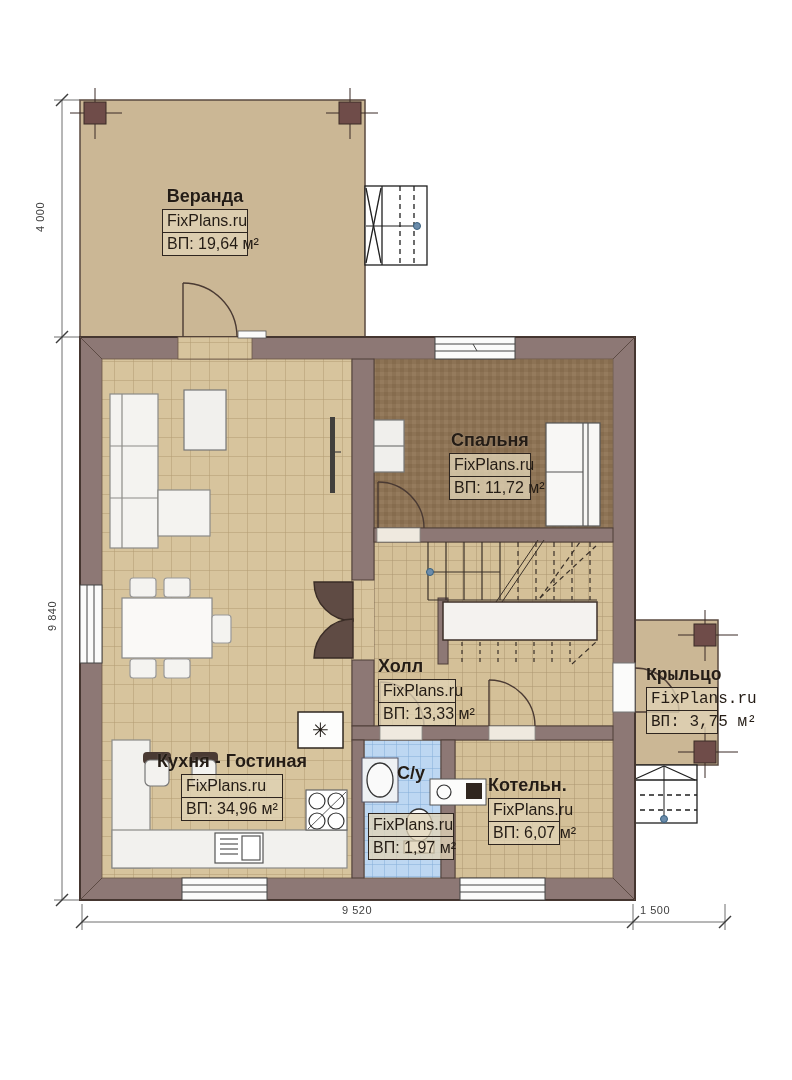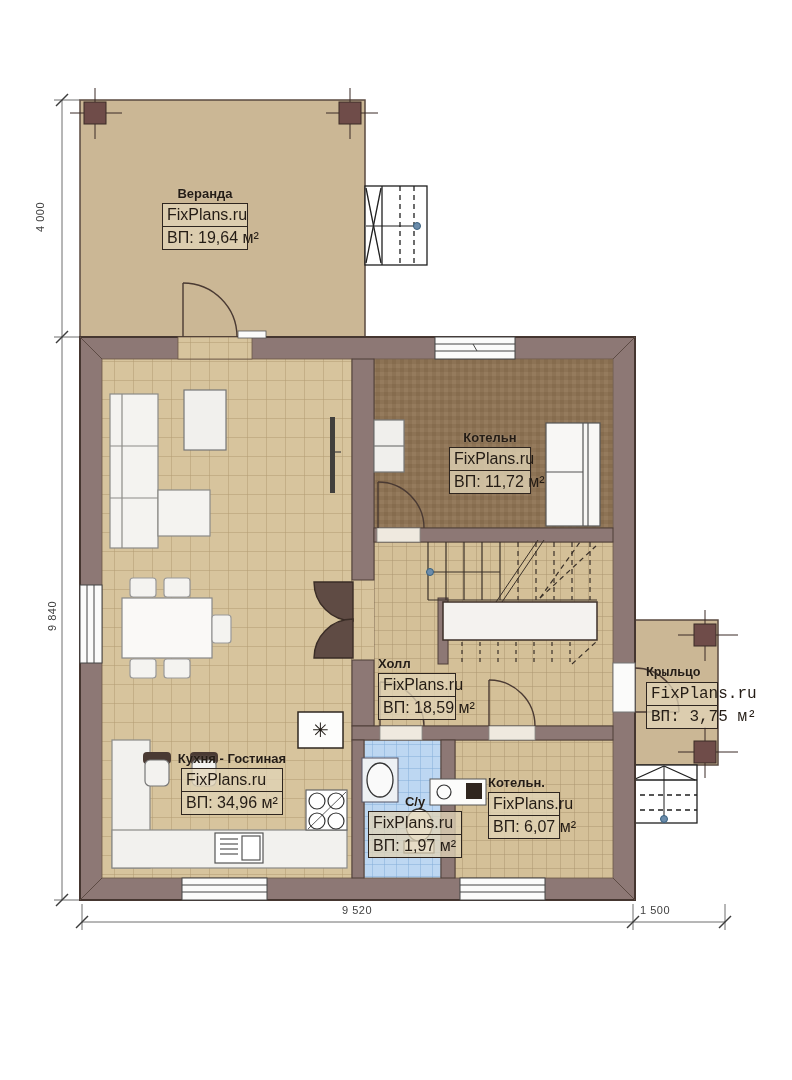--- a/index.html
+++ b/index.html
@@ -7,21 +7,21 @@
     position:relative;width:792px;height:1080px;background:#ffffff;overflow:hidden;
     font-family:"Liberation Sans", sans-serif;
   }
   .canvas svg{position:absolute;left:0;top:0;}
   .room-label{
     position:absolute;display:flex;flex-direction:column;align-items:center;
     color:#241c15;z-index:5;
   }
   .room-label.left{align-items:flex-start;}
   .rl-title{
-    font-weight:bold;font-size:13px;white-space:nowrap;margin-bottom:2px;
+    font-weight:bold;font-size:18px;white-space:nowrap;margin-bottom:2px;
     text-shadow:0 0 2px rgba(255,255,255,0.25);
   }
   .rl-box{
     width:100%;border:1.5px solid #2e251f;background:rgba(224,211,182,0.78);
     box-sizing:border-box;
   }
   .rl-row{
     font-size:16px;line-height:1.25;padding:1px 4px;white-space:nowrap;
     border-bottom:1.5px solid #2e251f;text-align:left;
   }
@@ -288,44 +288,44 @@
 
 <div class="room-label" style="left:162px;top:186px;width:86px;">
   <div class="rl-title">Веранда</div>
   <div class="rl-box">
     <div class="rl-row">FixPlans.ru</div>
     <div class="rl-row">ВП: 19,64 м²</div>
   </div>
 </div>
 
 <div class="room-label" style="left:449px;top:430px;width:82px;">
-  <div class="rl-title">Котельн</div>
+  <div class="rl-title">Спальня</div>
   <div class="rl-box">
     <div class="rl-row">FixPlans.ru</div>
     <div class="rl-row">ВП: 11,72 м²</div>
   </div>
 </div>
 
 <div class="room-label left" style="left:378px;top:656px;width:78px;">
   <div class="rl-title">Холл</div>
   <div class="rl-box">
     <div class="rl-row">FixPlans.ru</div>
-    <div class="rl-row">ВП: 18,59 м²</div>
+    <div class="rl-row">ВП: 13,33 м²</div>
   </div>
 </div>
 
 <div class="room-label" style="left:181px;top:751px;width:102px;">
   <div class="rl-title">Кухня - Гостиная</div>
   <div class="rl-box">
     <div class="rl-row">FixPlans.ru</div>
     <div class="rl-row">ВП: 34,96 м²</div>
   </div>
 </div>
 
-<div class="room-label" style="left:368px;top:794px;width:94px;">
+<div class="room-label" style="left:368px;top:763px;width:86px;gap:27px;">
   <div class="rl-title">С/у</div>
   <div class="rl-box">
     <div class="rl-row">FixPlans.ru</div>
     <div class="rl-row">ВП: 1,97 м²</div>
   </div>
 </div>
 
 <div class="room-label left" style="left:488px;top:775px;width:72px;">
   <div class="rl-title">Котельн.</div>
   <div class="rl-box">

